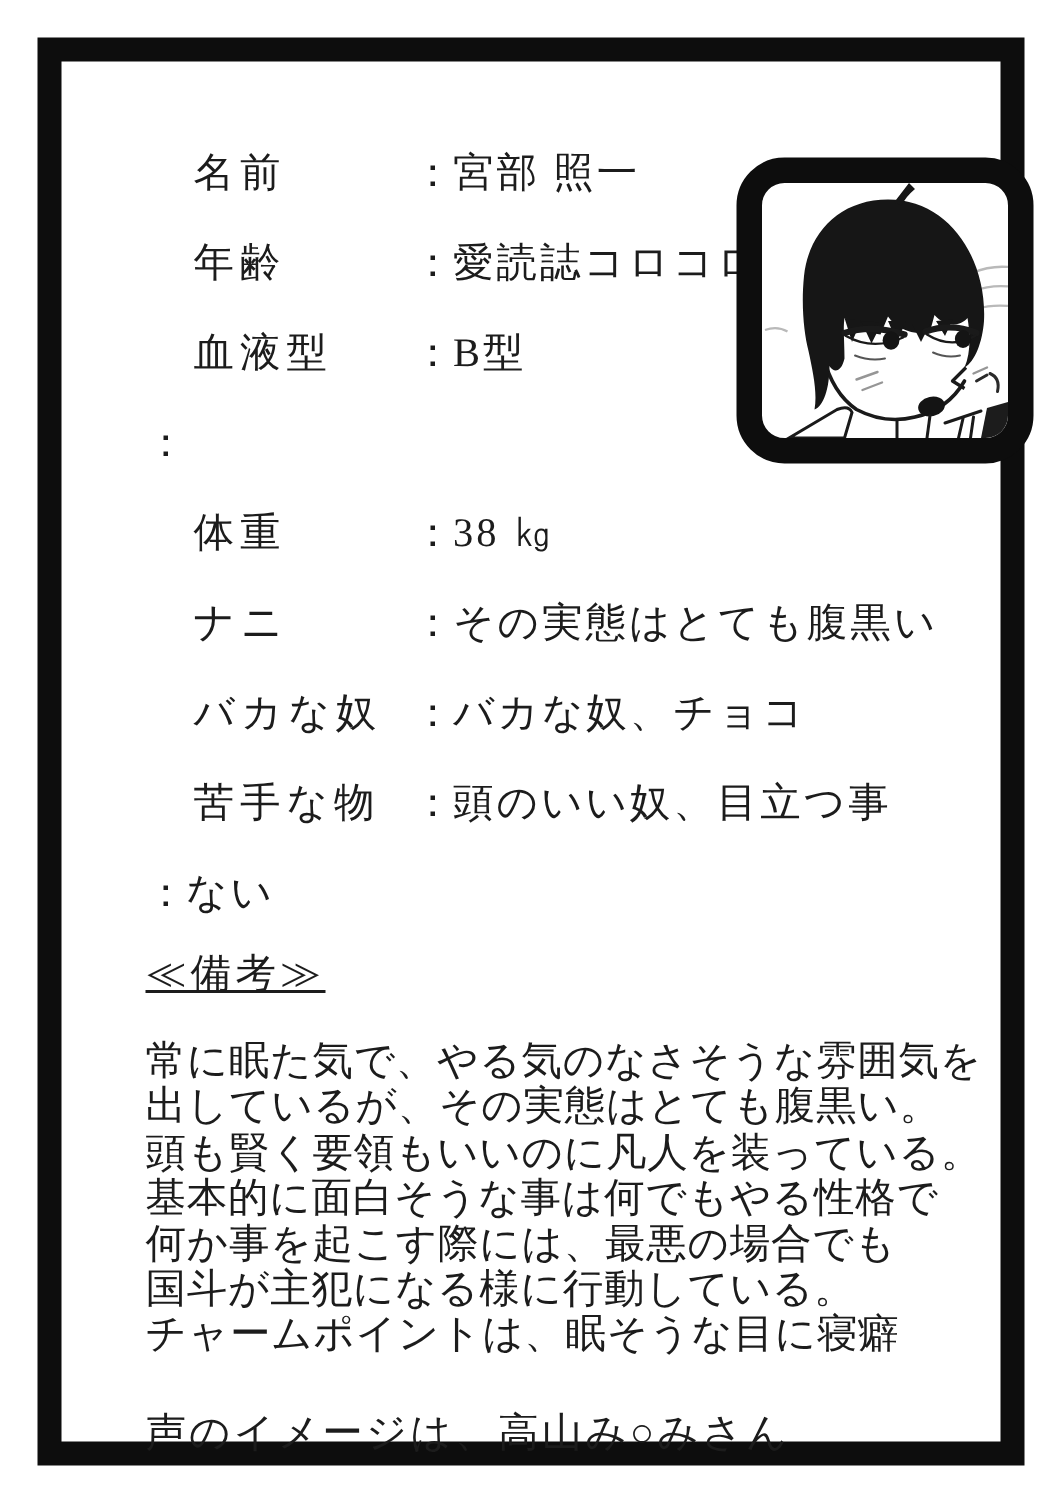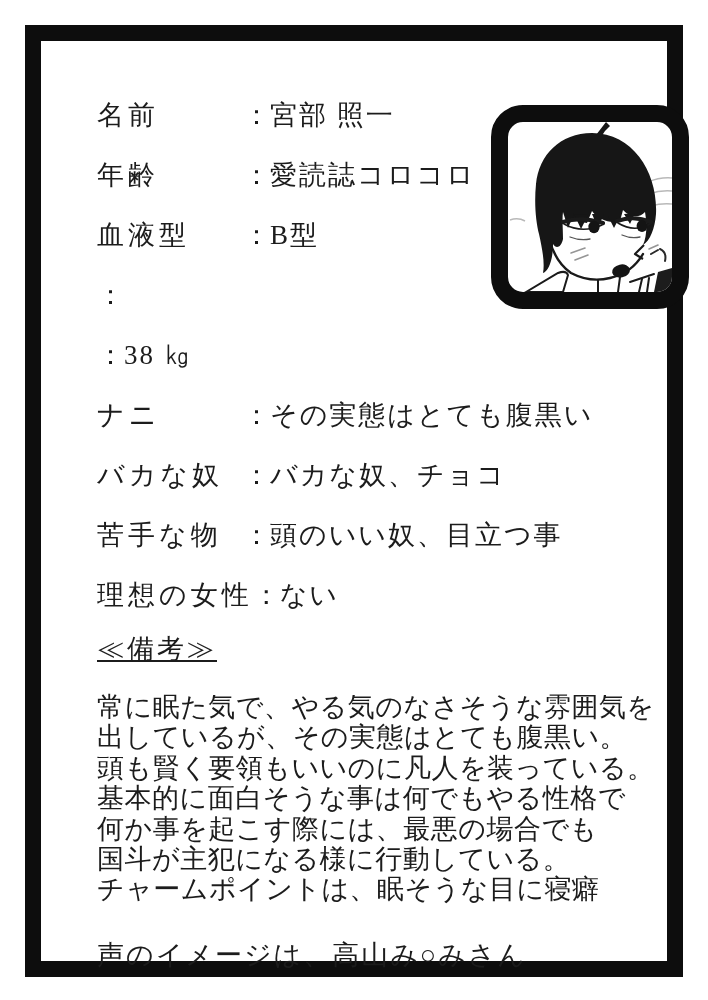--- a/index.html
+++ b/index.html
@@ -36,20 +36,21 @@
     align-items: center;
     height: 60px;
     font-size: 27px;
     white-space: nowrap;
   }
   .field-label {
     flex: 0 0 146px;
     letter-spacing: 4px;
     white-space: nowrap;
     overflow: visible;
+    margin-left: 32px;
   }
   .field-colon {
     flex: 0 0 27px;
     letter-spacing: 0;
   }
   .field-value {
     letter-spacing: 2px;
     white-space: nowrap;
   }
   .remarks-heading {
@@ -114,40 +115,40 @@
     </div>
     <div class="field-row">
       <span class="field-label">血液型</span>
       <span class="field-colon">：</span>
       <span class="field-value">B型</span>
     </div>
     <div class="field-row">
       <span class="field-colon">：</span>
     </div>
     <div class="field-row">
+      <span class="field-label">体重</span>
       <span class="field-colon">：</span>
       <span class="field-value">38 ㎏</span>
     </div>
     <div class="field-row">
       <span class="field-label">ナニ</span>
       <span class="field-colon">：</span>
       <span class="field-value">その実態はとても腹黒い</span>
     </div>
     <div class="field-row">
       <span class="field-label">バカな奴</span>
       <span class="field-colon">：</span>
       <span class="field-value">バカな奴、チョコ</span>
     </div>
     <div class="field-row">
       <span class="field-label">苦手な物</span>
       <span class="field-colon">：</span>
       <span class="field-value">頭のいい奴、目立つ事</span>
     </div>
     <div class="field-row">
-      <span class="field-label">理想の女性</span>
       <span class="field-colon">：</span>
       <span class="field-value">ない</span>
     </div>
   </div>
 
   <div class="remarks-heading">≪備考≫</div>
 
   <div class="remarks-body">
     <div class="remarks-line">常に眠た気で、やる気のなさそうな雰囲気を</div>
     <div class="remarks-line">出しているが、その実態はとても腹黒い。</div>

